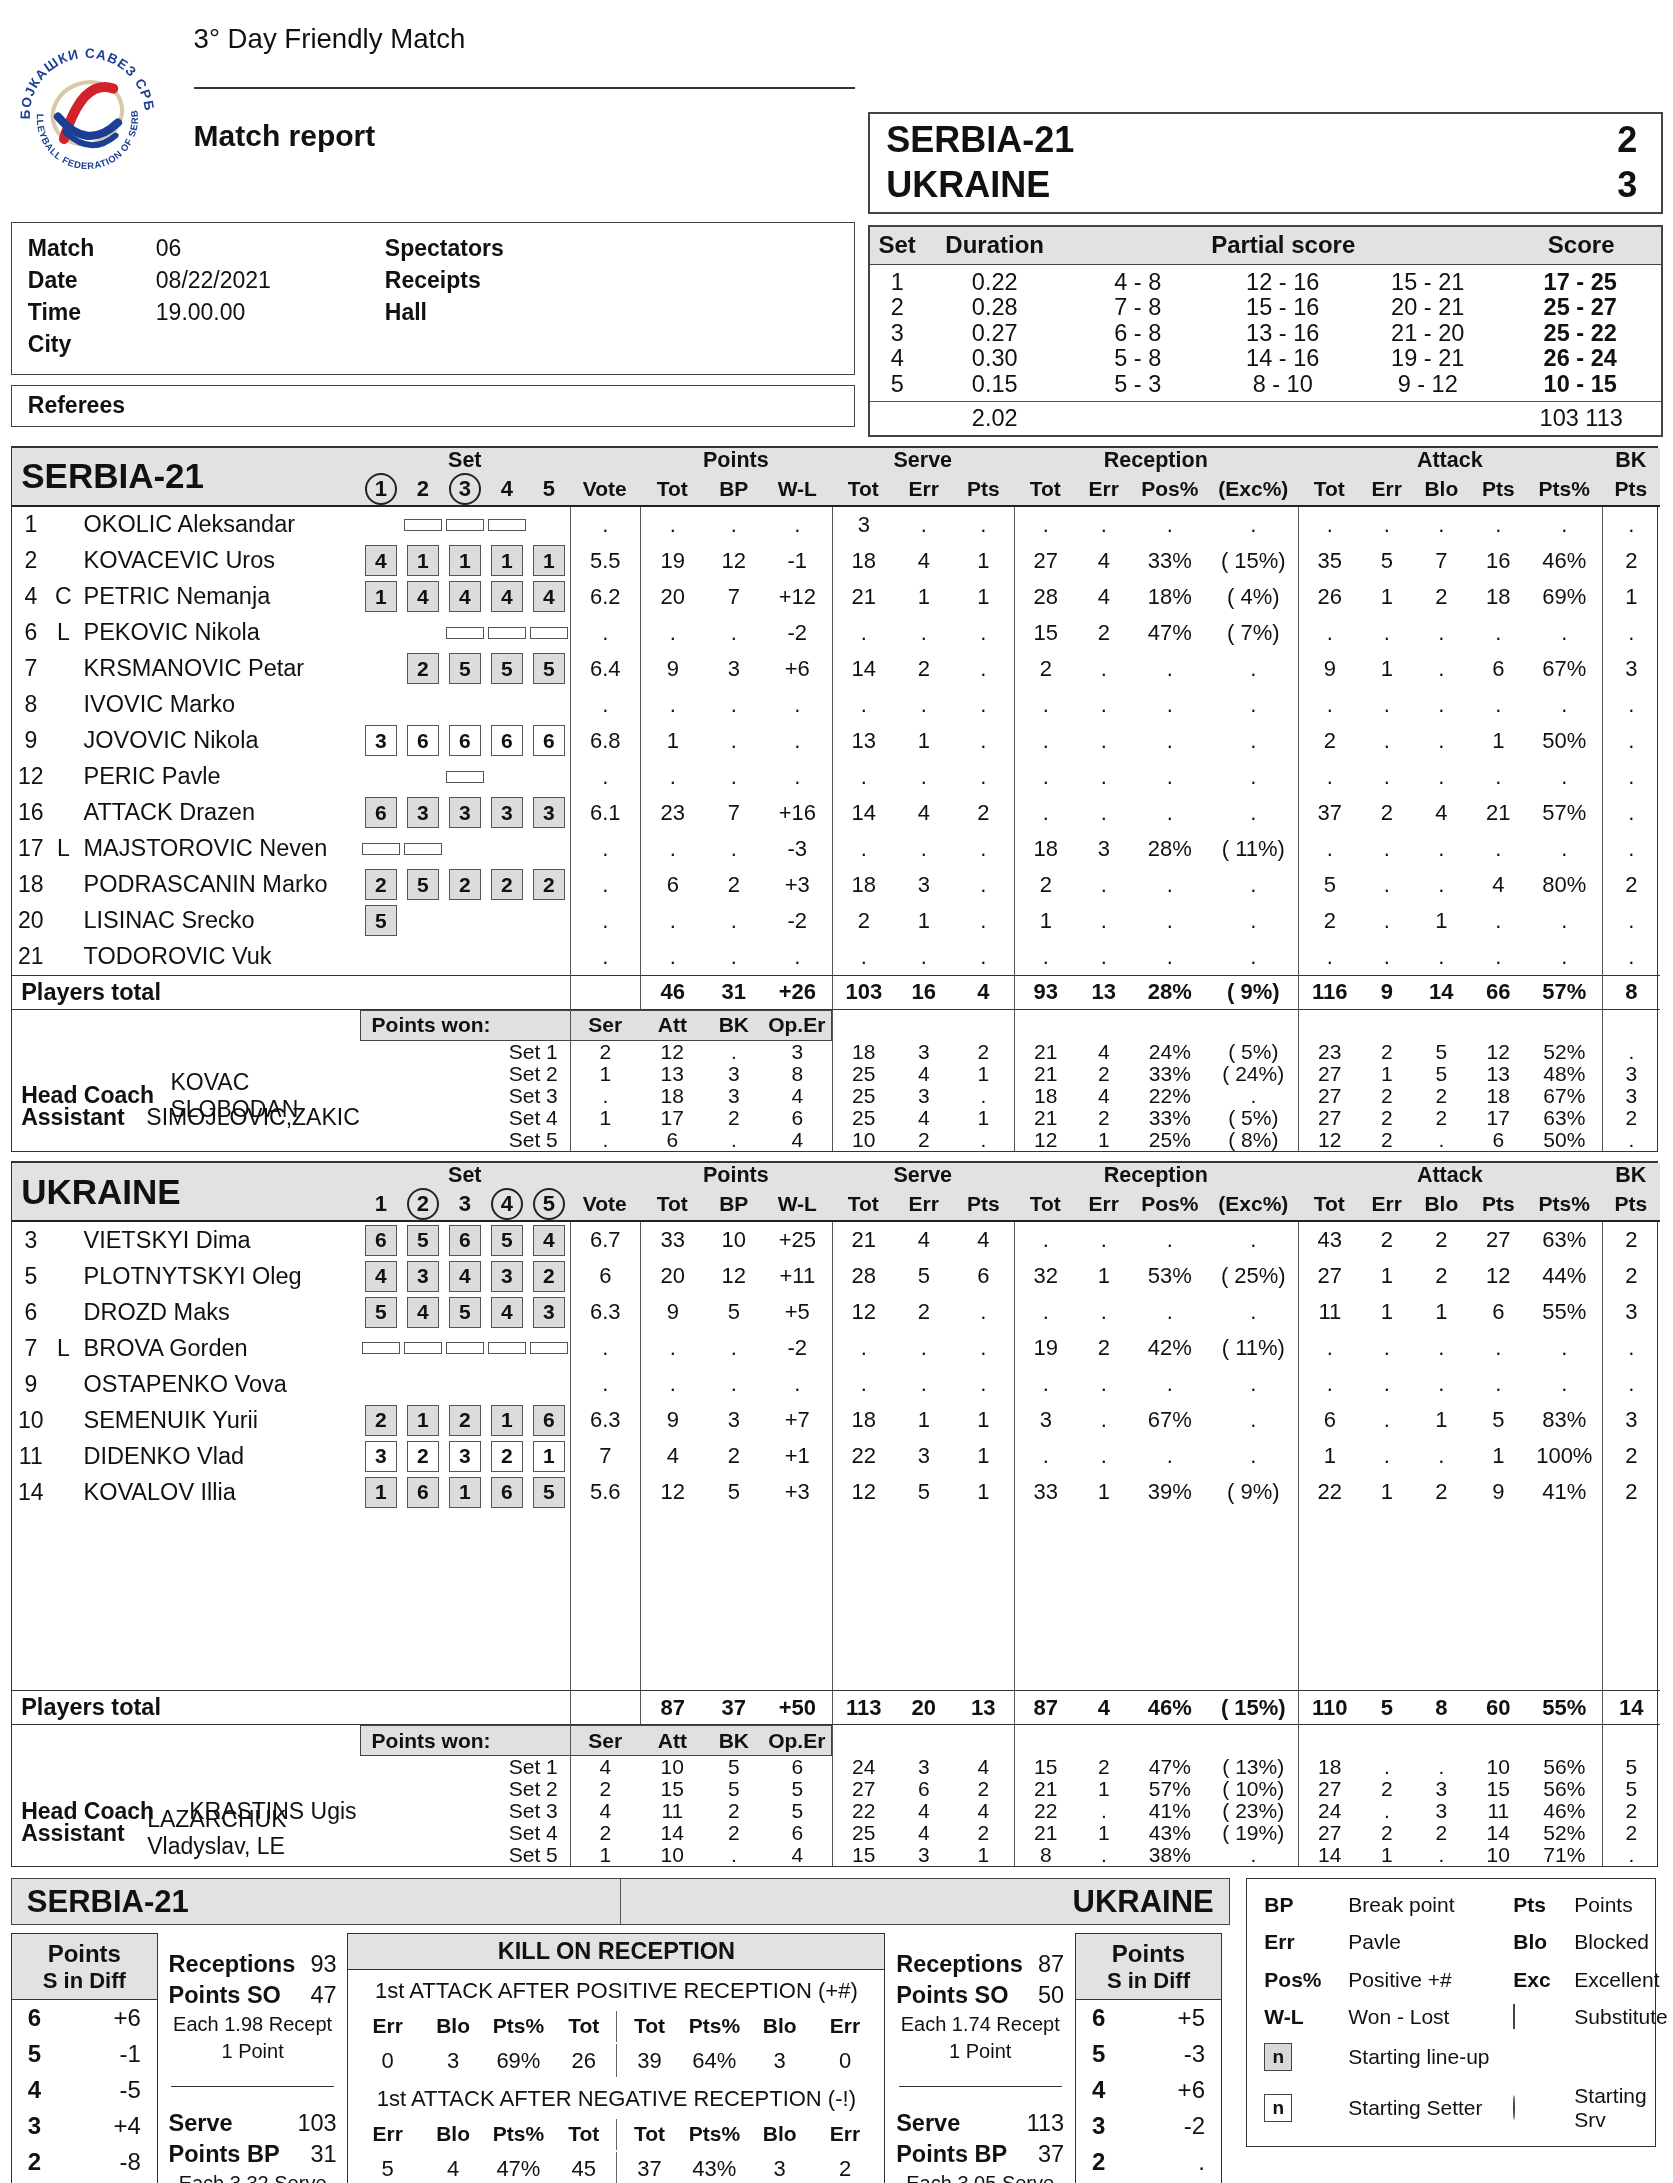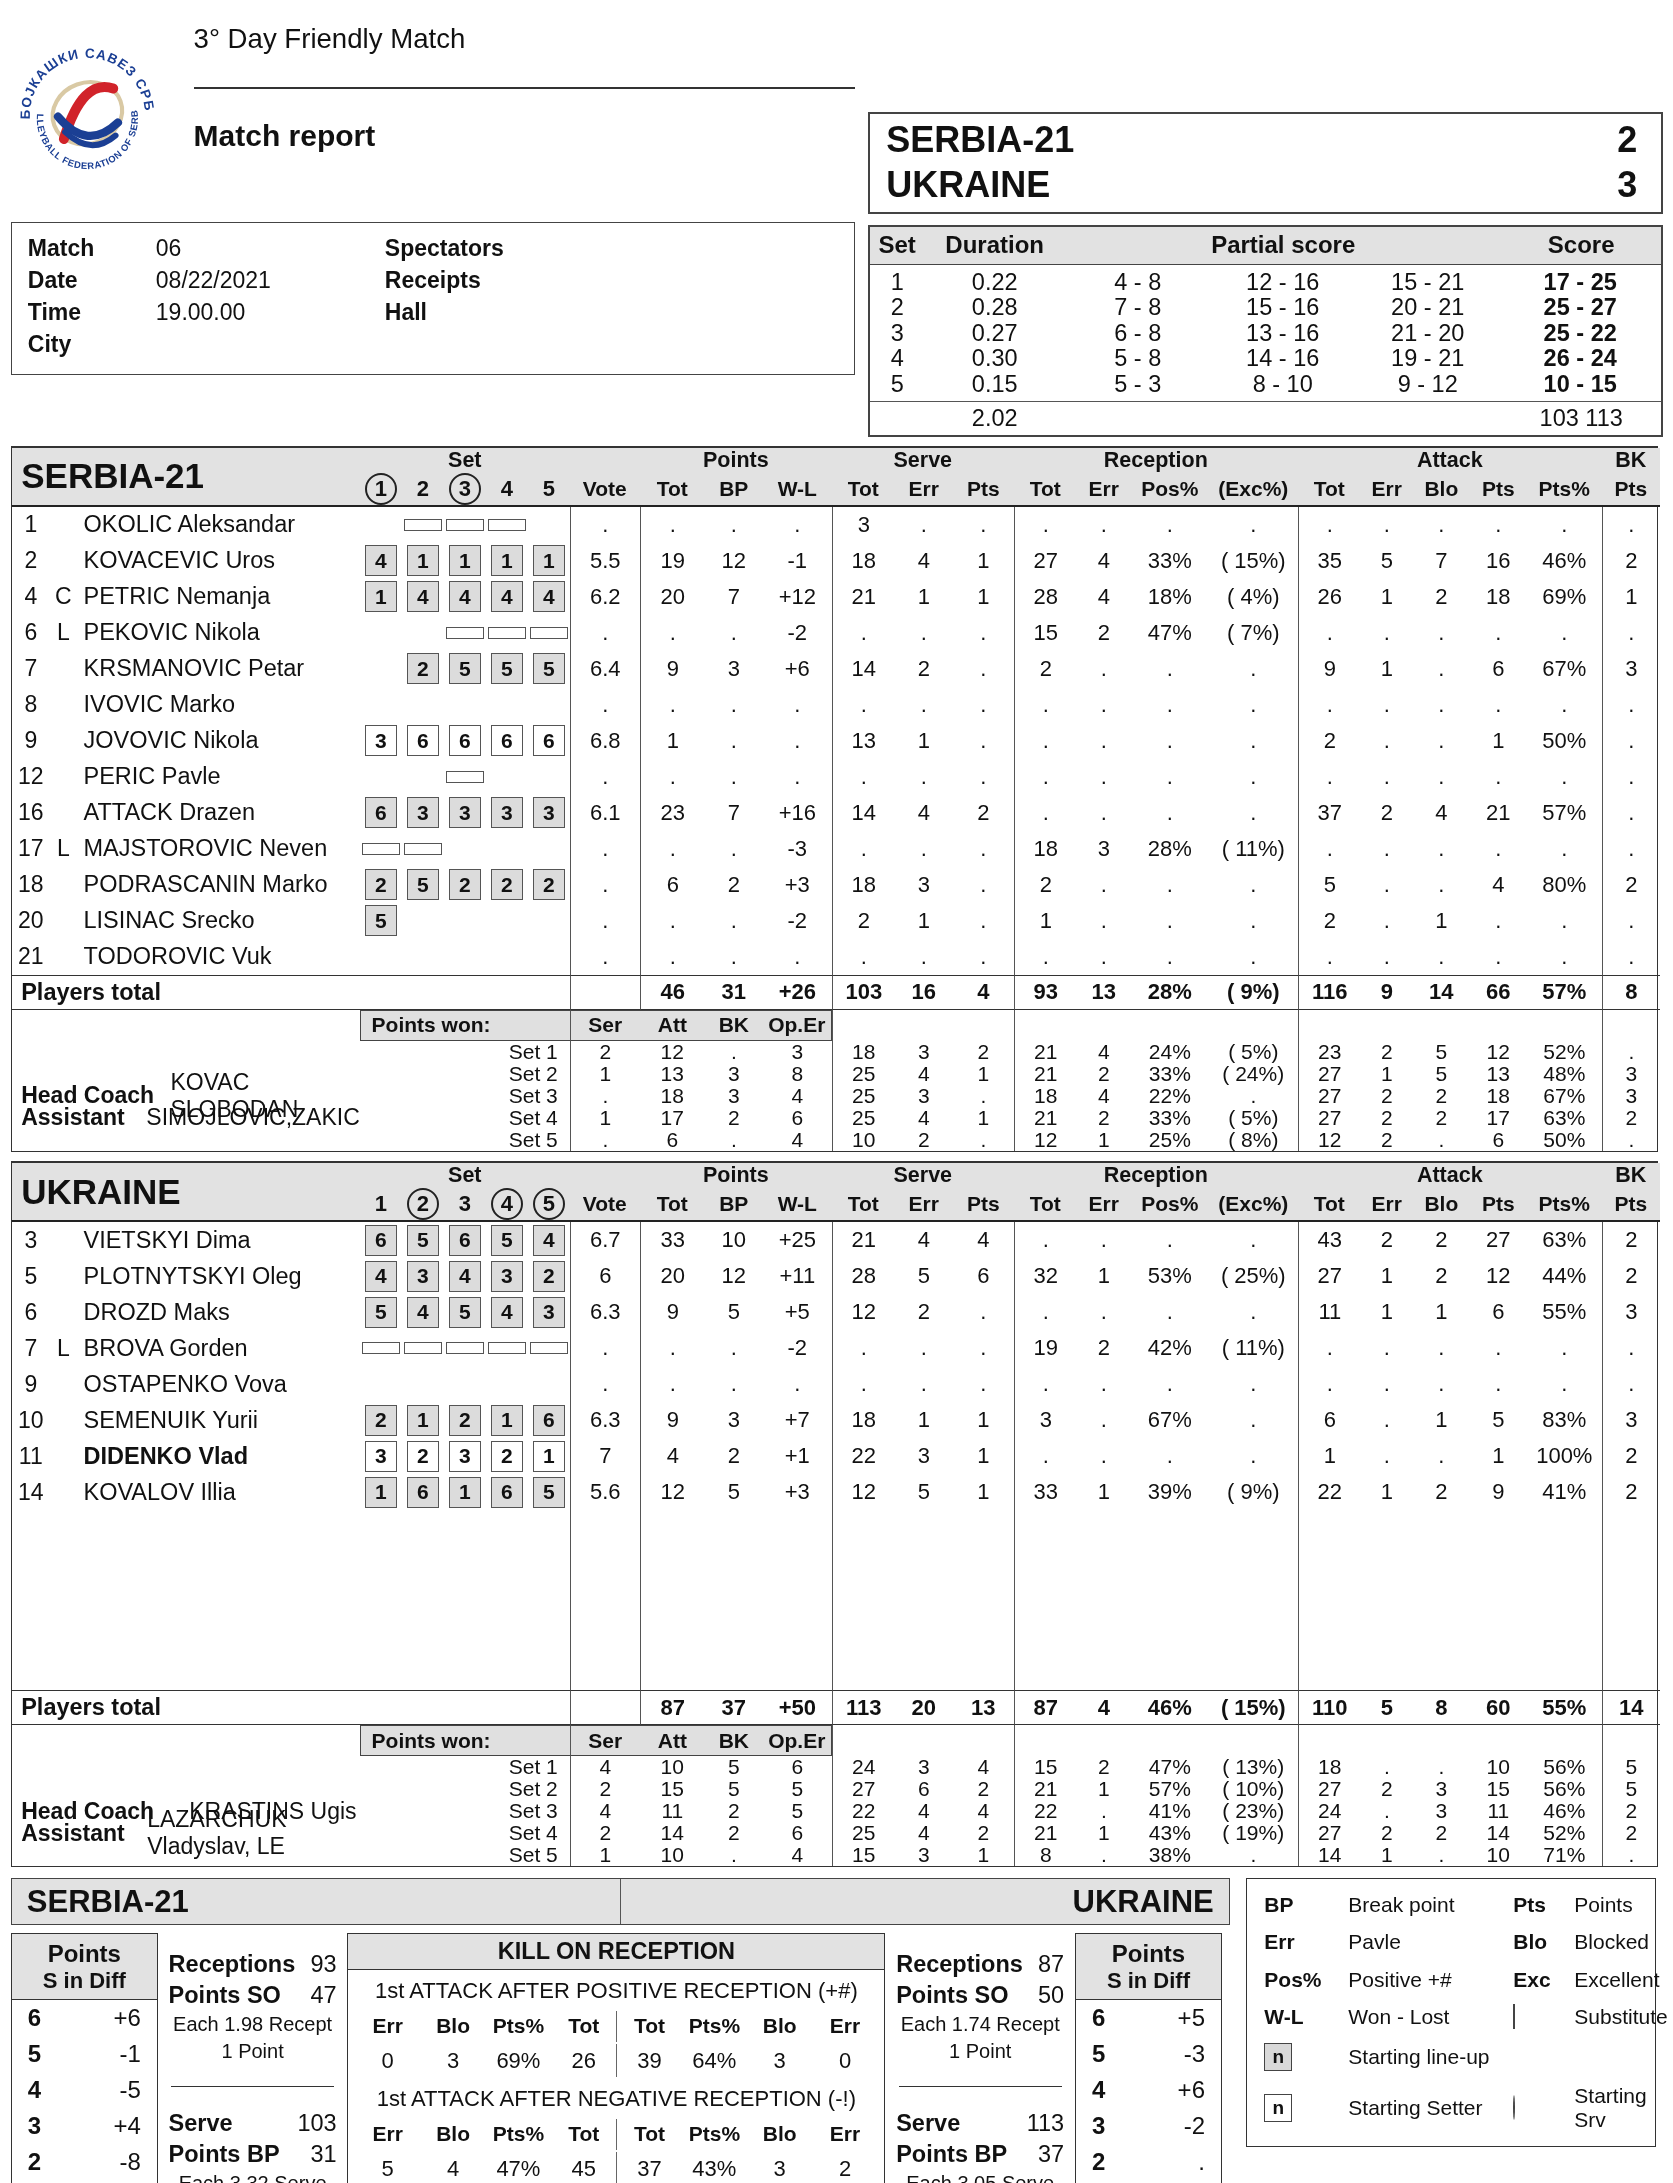--- a/index.html
+++ b/index.html
@@ -149,20 +149,23 @@
             <span class="lab">Hall</span>
             <span class="val"></span>
           </div>
           <div class="inforow">
             <span class="lab">City</span>
             <span class="val"></span>
             <span class="lab"></span>
             <span class="val"></span>
           </div>
         </div>
+      <div class="refbox">
+        <span>Referees</span>
+      </div>
     </div>
     <div class="top-right">
       <div class="scorebox">
         <div class="scoreline">
           <span class="tn">SERBIA-21</span>
           <span class="ts">2</span>
         </div>
         <div class="scoreline">
           <span class="tn">UKRAINE</span>
           <span class="ts">3</span>
@@ -1034,21 +1037,21 @@
       <div class="c rp val" style="grid-area: 8 / 18;">67%</div>
       <div class="c rp val" style="grid-area: 8 / 19;">.</div>
       <div class="c rp val bl" style="grid-area: 8 / 20;">6</div>
       <div class="c rp val" style="grid-area: 8 / 21;">.</div>
       <div class="c rp val" style="grid-area: 8 / 22;">1</div>
       <div class="c rp val" style="grid-area: 8 / 23;">5</div>
       <div class="c rp val" style="grid-area: 8 / 24;">83%</div>
       <div class="c rp val bl" style="grid-area: 8 / 25;">3</div>
       <div class="c rp num" style="grid-area: 9 / 1;">11</div>
       <div class="c rp role" style="grid-area: 9 / 2;"></div>
-      <div class="c rp pname" style="grid-area: 9 / 3; font-weight: bold;">DIDENKO Vlad</div>
+      <div class="c rp pname" style="grid-area: 9 / 3;">DIDENKO Vlad</div>
       <div class="c rp setcell" style="grid-area: 9 / 4;">
         <span class="bx w">3</span>
       </div>
       <div class="c rp setcell" style="grid-area: 9 / 5;">
         <span class="bx w">2</span>
       </div>
       <div class="c rp setcell" style="grid-area: 9 / 6;">
         <span class="bx w">3</span>
       </div>
       <div class="c rp setcell" style="grid-area: 9 / 7;">

